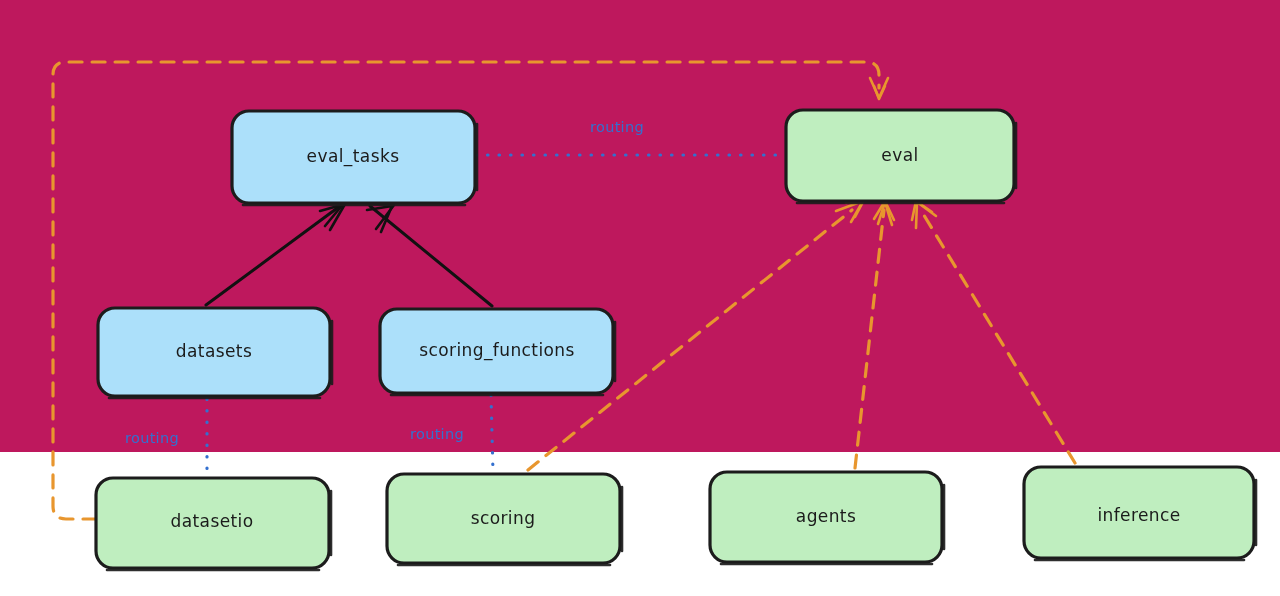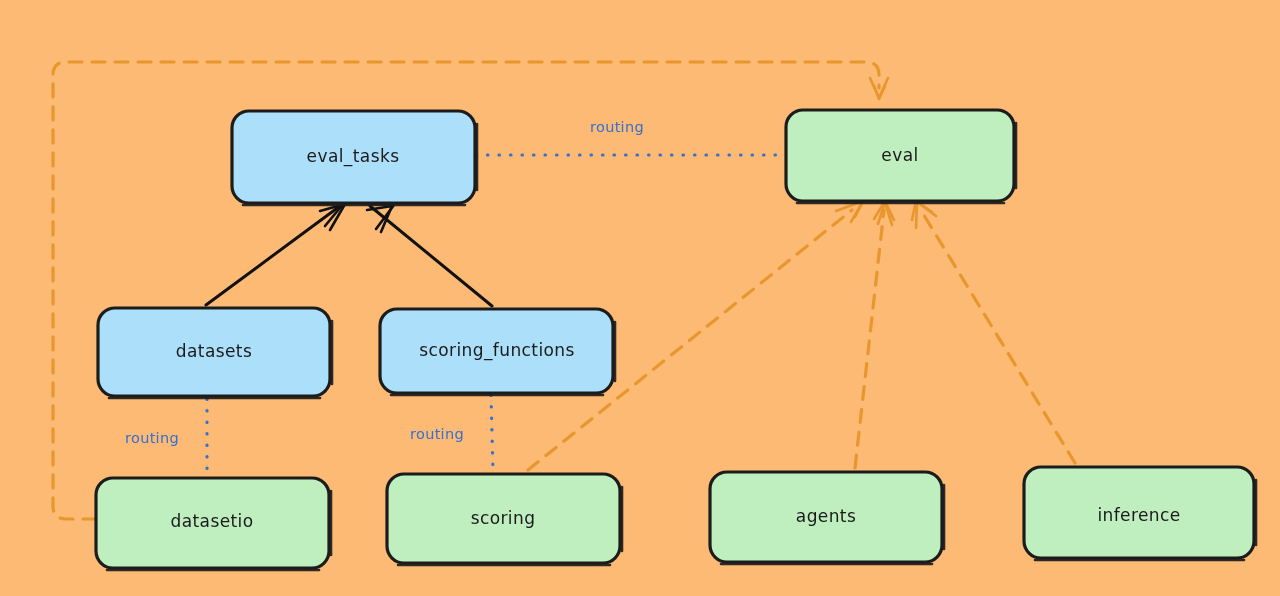--- a/index.html
+++ b/index.html
@@ -9,22 +9,22 @@
   }
   body {
     width: 1280px;
     height: 596px;
     font-family: "DejaVu Sans", sans-serif;
     overflow: hidden;
   }
   #diagram-root {
     position: relative;
     width: 1280px;
-    height: 596px;
-    background: #fdba74;
+    height: 452px;
+    background: #be185d;
   }
   #diagram-svg {
     position: absolute;
     left: 0;
     top: 0;
     width: 1280px;
     height: 596px;
   }
   .node-label {
     font-family: "DejaVu Sans", sans-serif;

